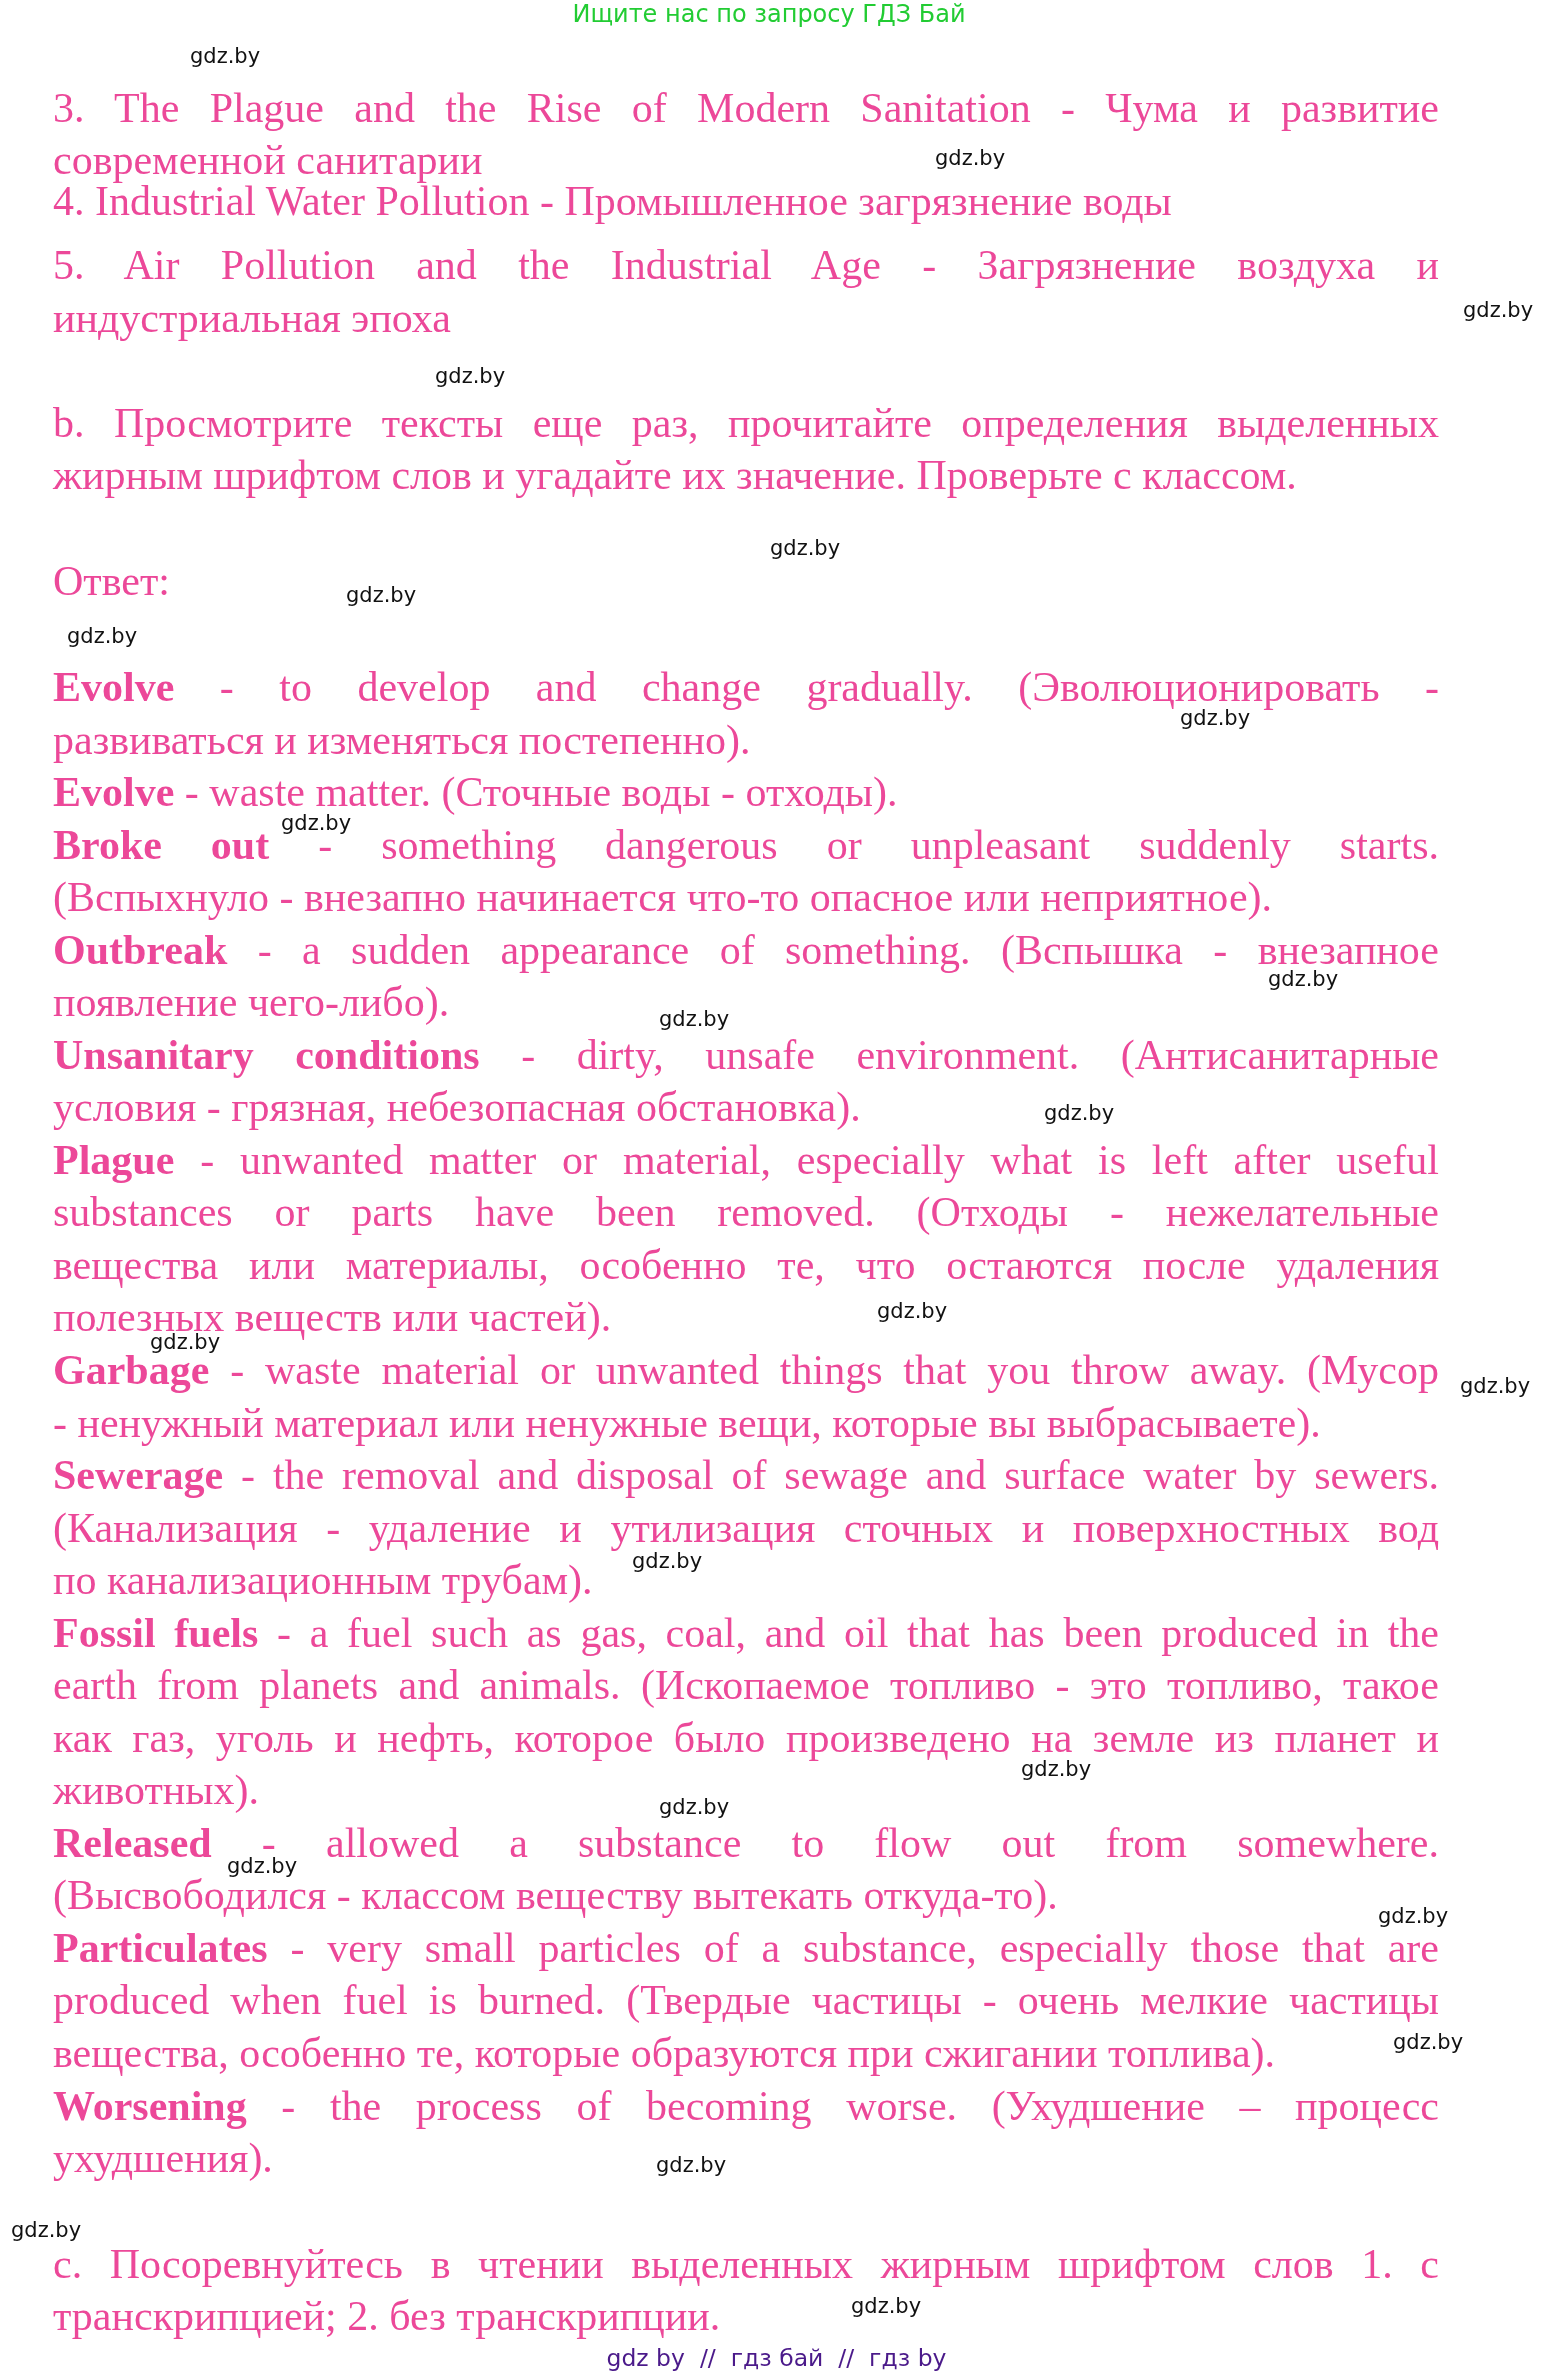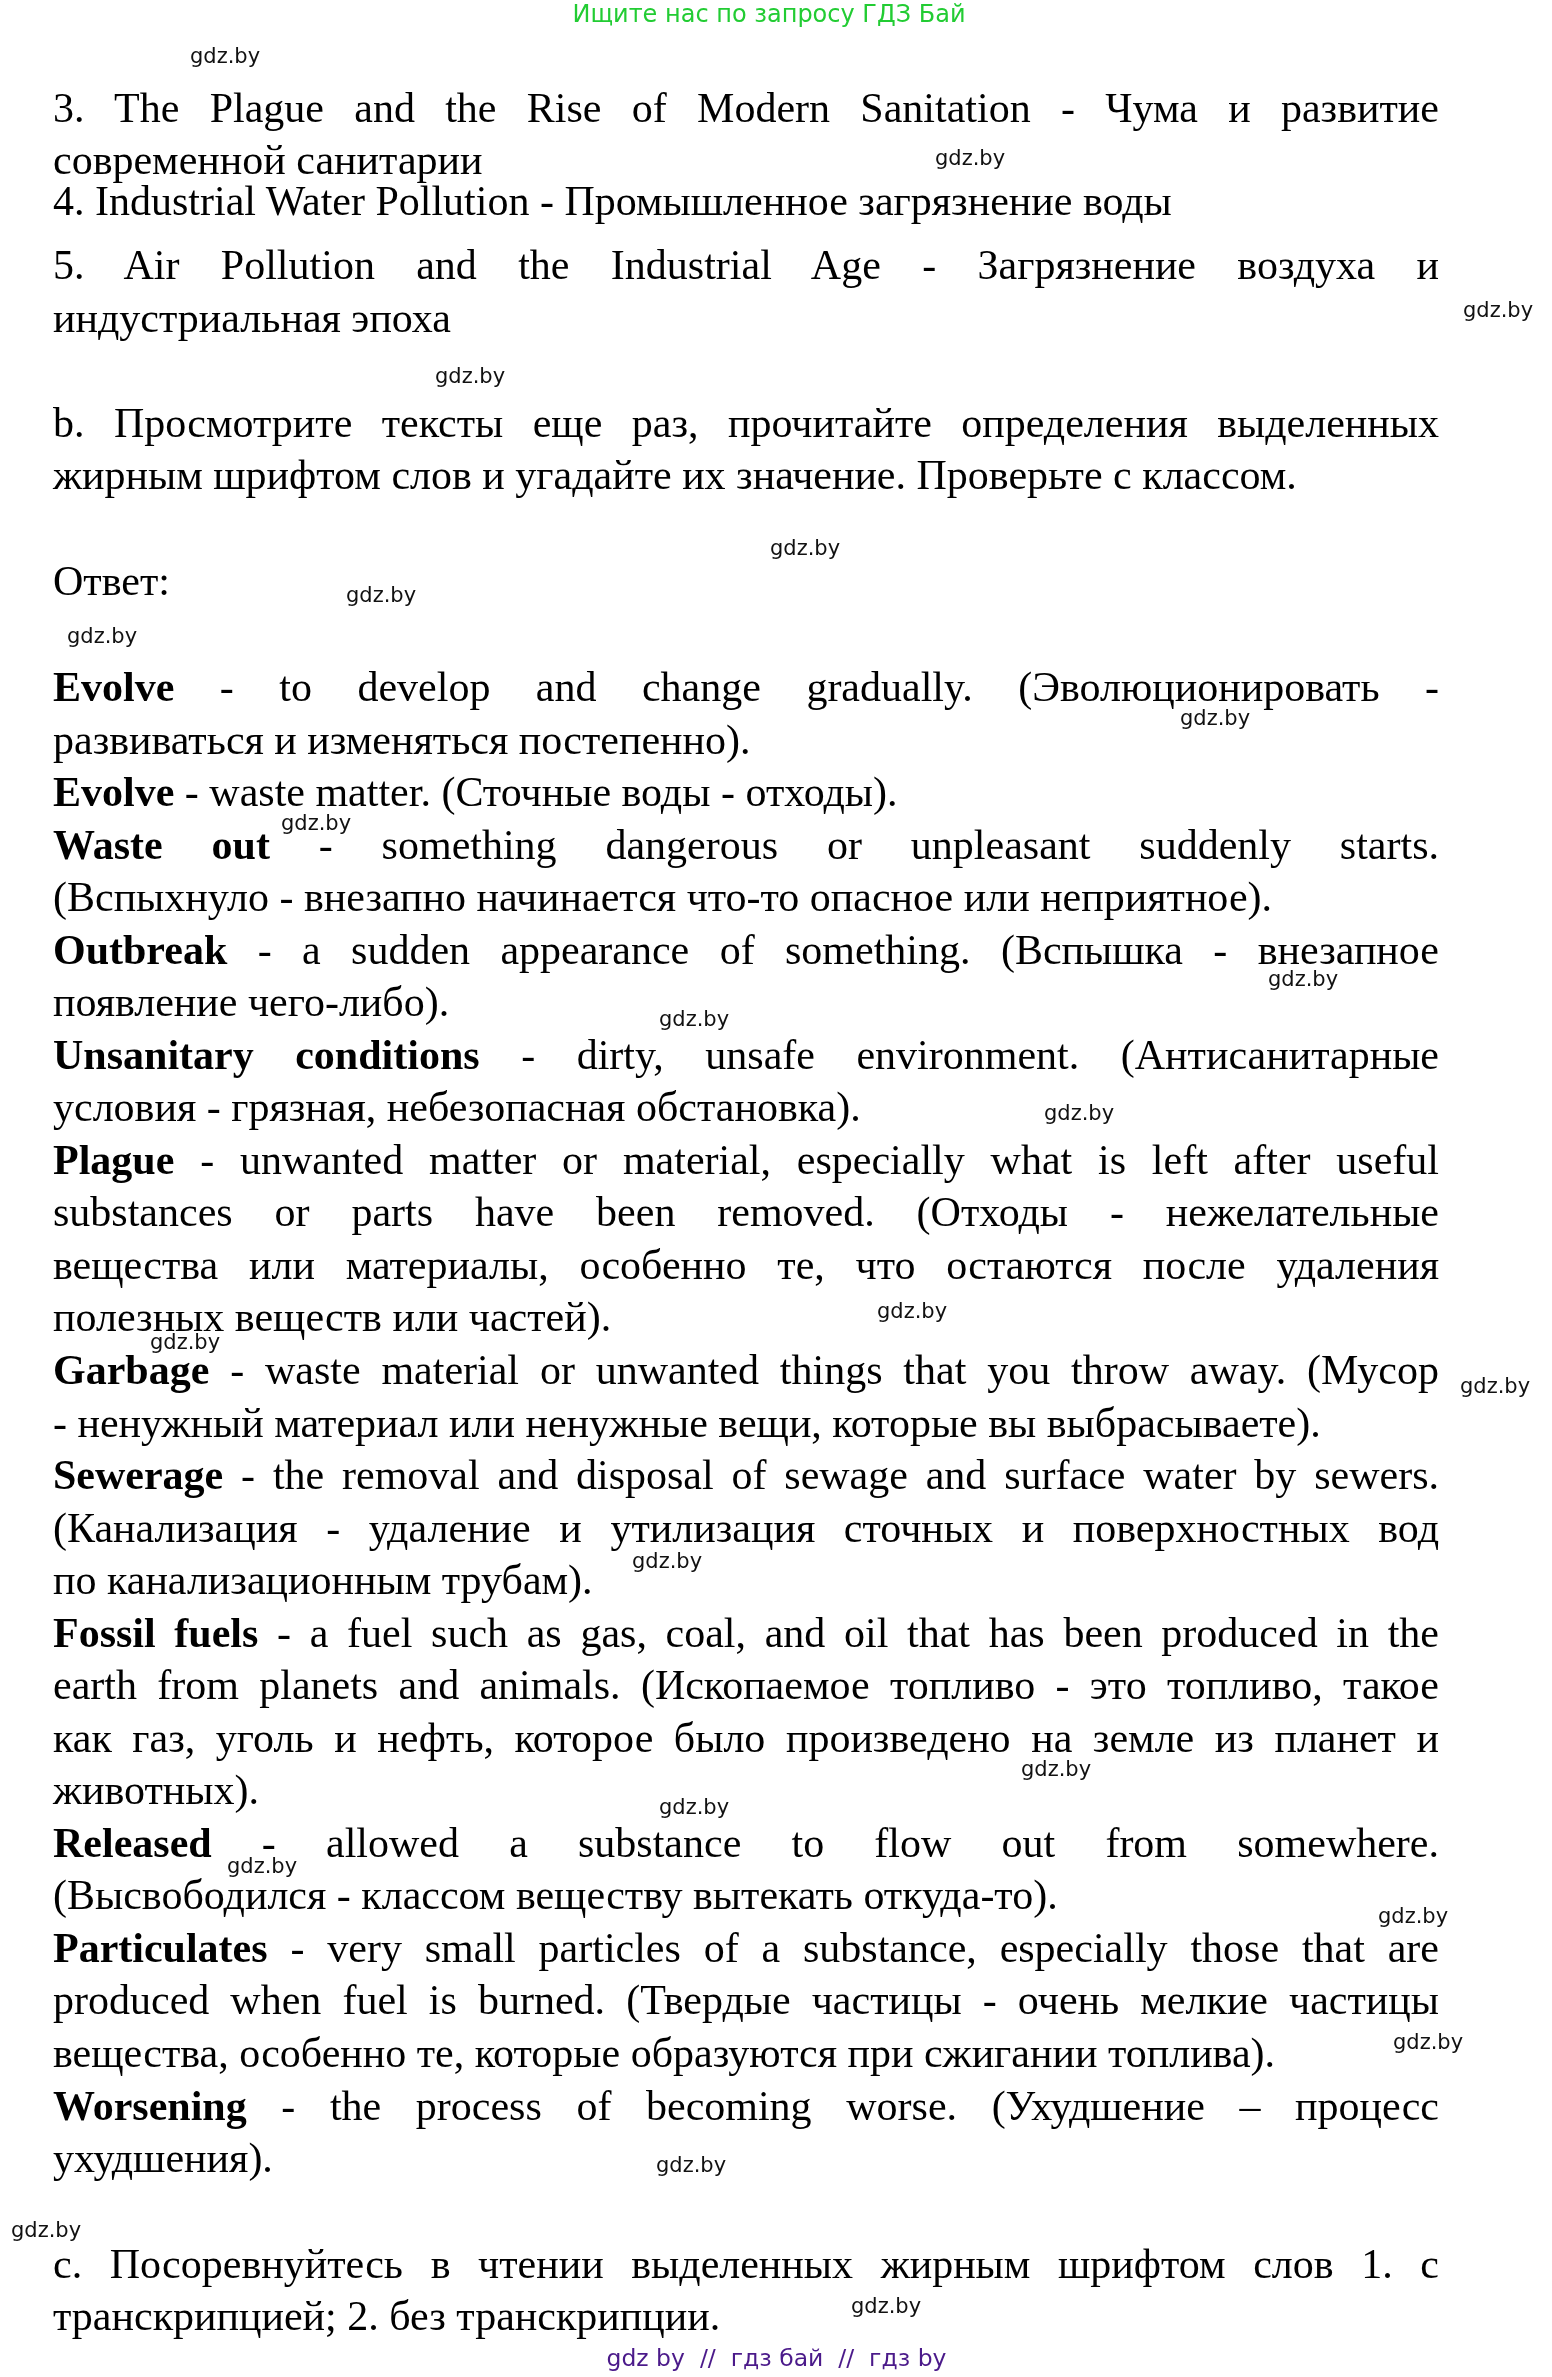--- a/index.html
+++ b/index.html
@@ -11,21 +11,21 @@
   }
   .footer {
     position: absolute; left: 0; top: 2343px; width: 1553px; height: 31px;
     text-align: center; color: #4b1a8a;
     font-family: "DejaVu Sans", sans-serif; font-size: 23.5px; line-height: 31px;
     white-space: pre;
   }
   .line {
     position: absolute; left: 53px; width: 1386px; height: 53px;
     font-family: "Liberation Serif", serif; font-size: 42px; line-height: 53px;
-    color: #000000; white-space: nowrap; overflow: visible;
+    color: #ec4899; white-space: nowrap; overflow: visible;
   }
   .line.j { text-align: justify; text-align-last: justify; }
   .line b { font-weight: bold; }
   .wm {
     position: absolute; font-family: "DejaVu Sans", sans-serif; font-size: 21px;
     line-height: 23.5px; color: #111; white-space: nowrap;
   }
 </style>
 </head>
 <body>
@@ -41,21 +41,21 @@
 <div class="line j" style="top:397px">b. Просмотрите тексты еще раз, прочитайте определения выделенных</div>
 <div class="line" style="top:449px">жирным шрифтом слов и угадайте их значение. Проверьте с классом.</div>
 
 <div class="line" style="top:555px">Ответ:</div>
 
 <div class="line j" style="top:661px"><b>Evolve</b><span> - to develop and change gradually. (Эволюционировать -</span></div>
 <div class="line" style="top:714px">развиваться и изменяться постепенно).</div>
 
 <div class="line" style="top:766px"><b>Evolve</b><span> - waste matter. (Сточные воды - отходы).</span></div>
 
-<div class="line j" style="top:819px"><b>Waste out</b><span> - something dangerous or unpleasant suddenly starts.</span></div>
+<div class="line j" style="top:819px"><b>Broke out</b><span> - something dangerous or unpleasant suddenly starts.</span></div>
 <div class="line" style="top:871px">(Вспыхнуло - внезапно начинается что-то опасное или неприятное).</div>
 
 <div class="line j" style="top:924px"><b>Outbreak</b><span> - a sudden appearance of something. (Вспышка - внезапное</span></div>
 <div class="line" style="top:976px">появление чего-либо).</div>
 
 <div class="line j" style="top:1029px"><b>Unsanitary conditions</b><span> - dirty, unsafe environment. (Антисанитарные</span></div>
 <div class="line" style="top:1081px">условия - грязная, небезопасная обстановка).</div>
 
 <div class="line j" style="top:1134px"><b>Plague</b><span> - unwanted matter or material, especially what is left after useful</span></div>
 <div class="line j" style="top:1186px">substances or parts have been removed. (Отходы - нежелательные</div>

